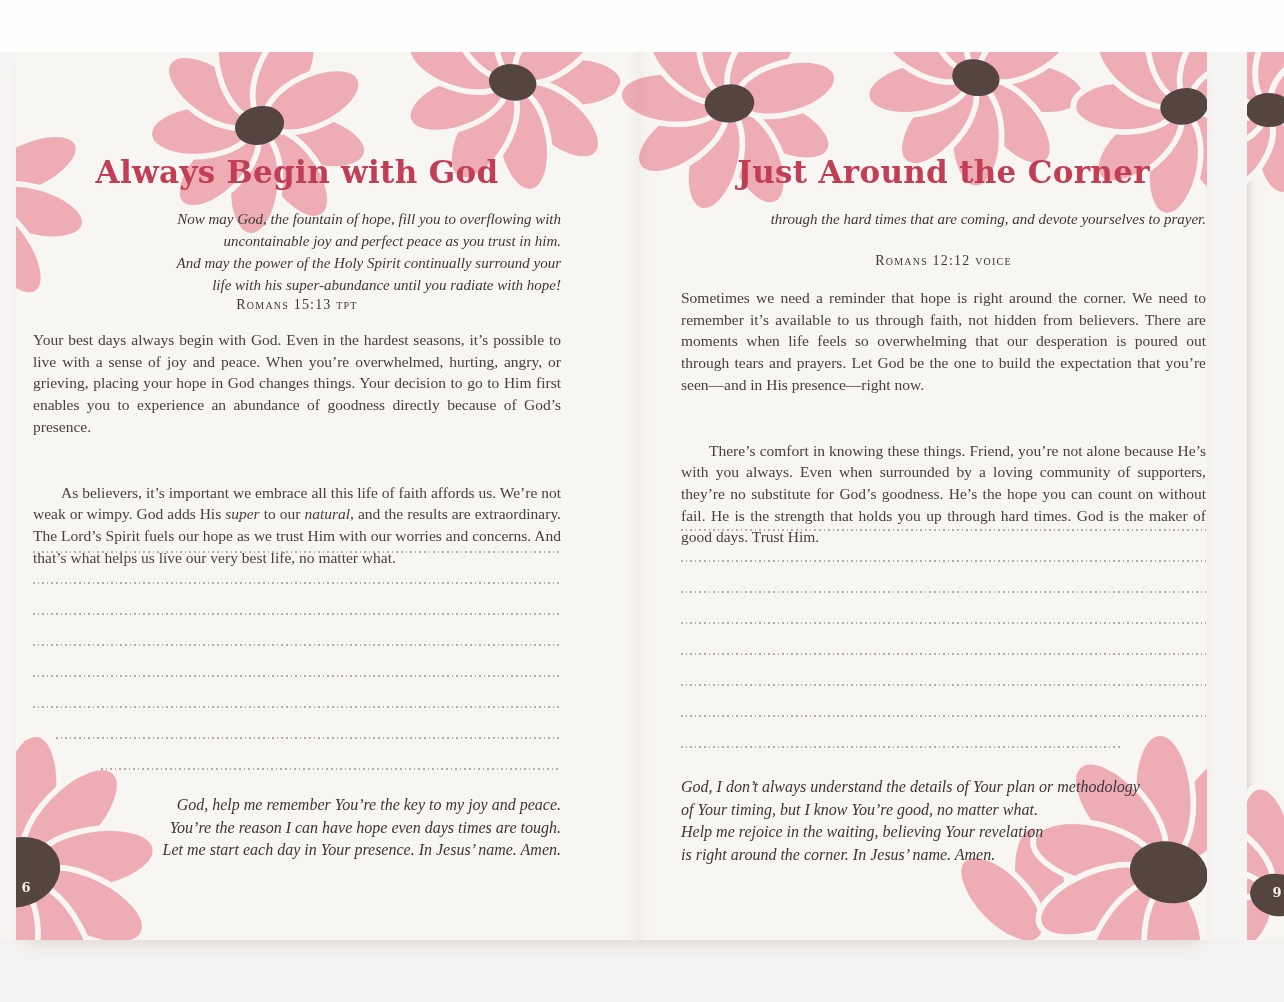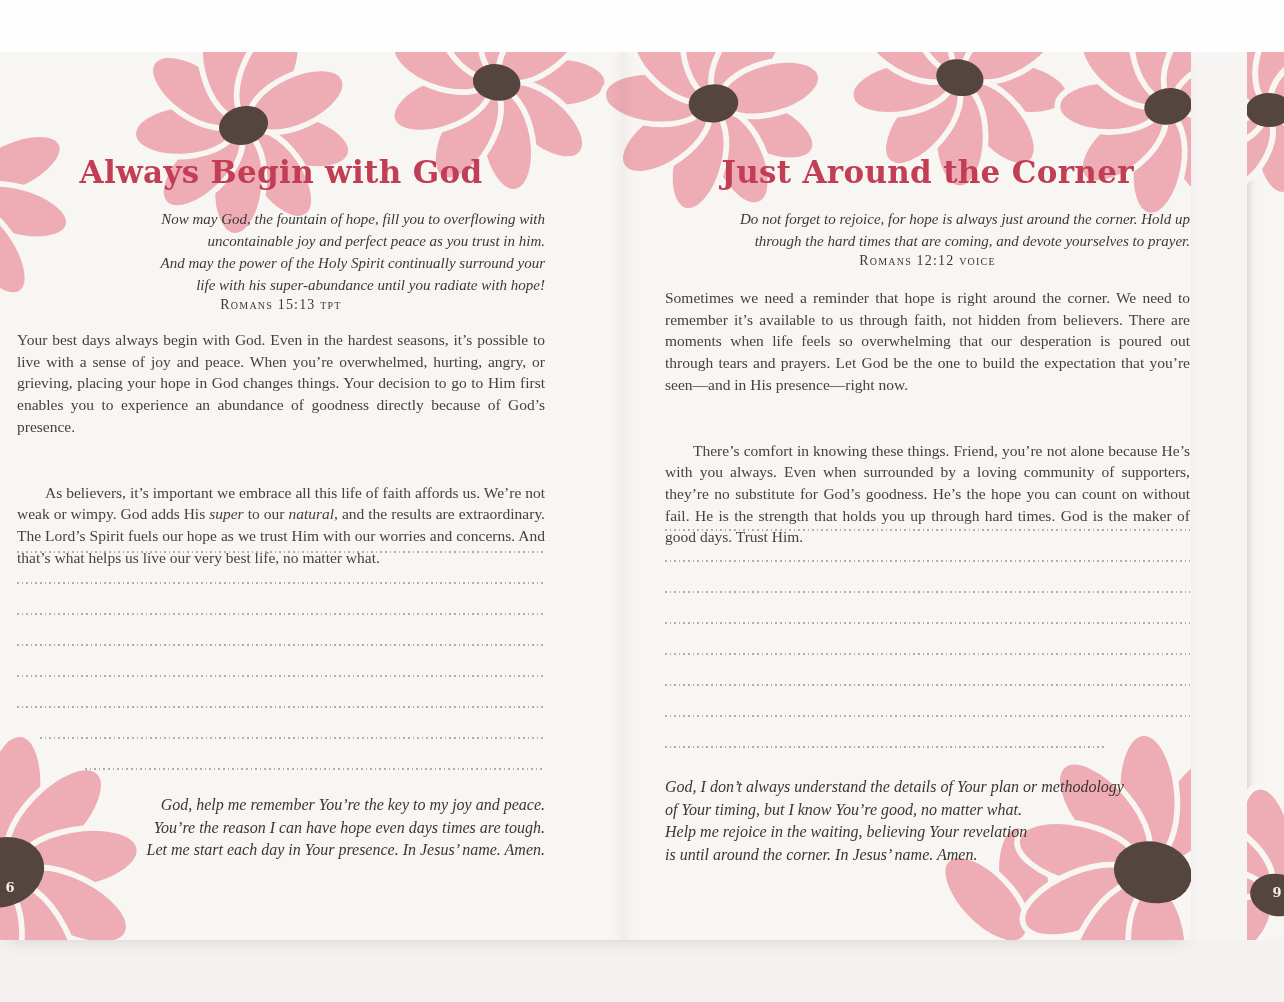--- a/index.html
+++ b/index.html
@@ -7,21 +7,21 @@
     --petal-pink:#eeacb5;
     --flower-center:#54453f;
     --body-text:#47413d;
     --dotted-line:#a5a09b;
     --paper:#f8f6f3;
     --backdrop:#fcfbf9;
   }
   *{margin:0;padding:0;box-sizing:border-box;}
   body{width:1284px;height:1002px;background:var(--backdrop);font-family:"Liberation Serif",serif;}
   .stage{position:relative;width:1284px;height:1002px;overflow:hidden;background:linear-gradient(180deg,#fefefe 0 52px,#f7f5f3 52px 940px,#f4f2f0 940px);}
-  .spread{position:absolute;left:0;top:52px;width:1191px;height:888px;background:var(--paper);box-shadow:0 8px 16px -8px rgba(70,50,45,.18);overflow:hidden;}
+  .spread{position:absolute;left:16px;top:52px;width:1191px;height:888px;background:var(--paper);box-shadow:0 8px 16px -8px rgba(70,50,45,.18);overflow:hidden;}
   .deco-svg{position:absolute;inset:0;width:100%;height:100%;pointer-events:none;}
   .petal{fill:var(--petal-pink);stroke:var(--paper);stroke-width:6;}
   .fcenter{fill:var(--flower-center);stroke:none;}
   .gutter{position:absolute;left:612px;top:0;width:22px;height:100%;background:linear-gradient(90deg,rgba(120,100,90,0) 0%,rgba(120,100,90,.06) 50%,rgba(120,100,90,0) 100%);}
   .page{position:absolute;top:0;height:100%;}
   .page-left{left:17px;width:528px;}
   .page-right{left:665px;width:525px;}
   .title{position:absolute;left:0;width:100%;text-align:center;font-family:"DejaVu Serif",serif;font-weight:700;font-size:31px;letter-spacing:.3px;color:var(--title-accent);top:102px;}
   .verse{position:absolute;left:0;width:100%;top:156px;text-align:right;font-style:italic;font-size:15px;line-height:22px;color:#3e3835;}
   .ref{position:absolute;left:0;width:100%;text-align:center;font-variant:small-caps;font-size:14px;letter-spacing:1.2px;color:#3e3835;}
@@ -306,21 +306,20 @@
       <div class="prayer">
         <div>God, help me remember You’re the key to my joy and peace.</div>
         <div>You’re the reason I can have hope even days times are tough.</div>
         <div>Let me start each day in Your presence. In Jesus’ name. Amen.</div>
       </div>
     </section>
 
     <section class="page page-right">
       <h1 class="title">Just Around the Corner</h1>
       <div class="verse">
-        <div>Do not forget to rejoice, for hope is always just around the corner. Hold up</div>
         <div>through the hard times that are coming, and devote yourselves to prayer.</div>
       </div>
       <div class="ref">Romans 12:12 voice</div>
       <div class="bodytext">
         <p>Sometimes we need a reminder that hope is right around the corner. We need to remember it’s available to us through faith, not hidden from believers. There are moments when life feels so overwhelming that our desperation is poured out through tears and prayers. Let God be the one to build the expectation that you’re seen—and in His presence—right now.</p>
         <p class="indent">There’s comfort in knowing these things. Friend, you’re not alone because He’s with you always. Even when surrounded by a loving community of supporters, they’re no substitute for God’s goodness. He’s the hope you can count on without fail. He is the strength that holds you up through hard times. God is the maker of good days. Trust Him.</p>
       </div>
       <div class="journal">
           <div class="wline"></div>
           <div class="wline"></div>
@@ -328,21 +327,21 @@
           <div class="wline"></div>
           <div class="wline"></div>
           <div class="wline"></div>
           <div class="wline"></div>
           <div class="wline"></div>
         </div>
       <div class="prayer">
         <div>God, I don’t always understand the details of Your plan or methodology</div>
         <div>of Your timing, but I know You’re good, no matter what.</div>
         <div>Help me rejoice in the waiting, believing Your revelation</div>
-        <div>is until around the corner. In Jesus’ name. Amen.</div>
+        <div>is right around the corner. In Jesus’ name. Amen.</div>
       </div>
     </section>
 
     <div class="pagenum pagenum-left">6</div>
     <div class="pagenum pagenum-right">7</div>
   </div>
 
   <div class="edge-strip">
     <svg class="deco-svg" viewBox="0 0 37 888">
       <g transform="translate(22,58)">

